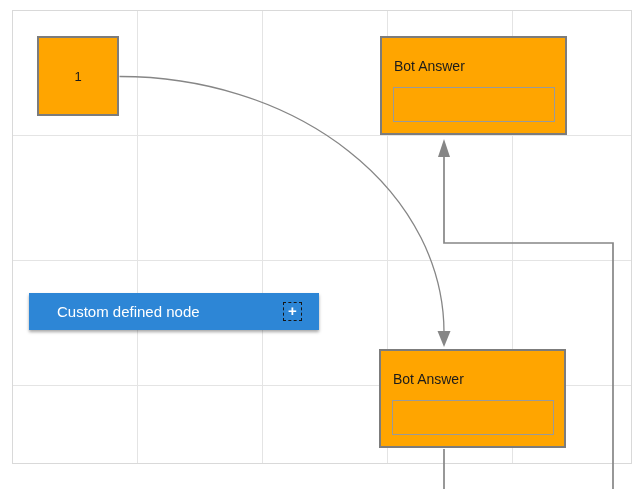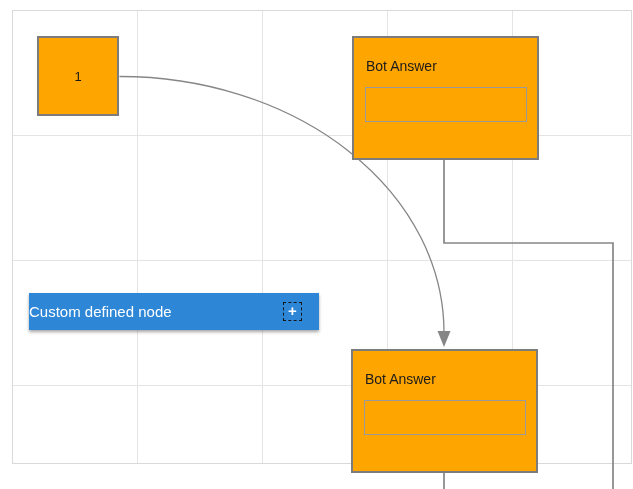--- a/index.html
+++ b/index.html
@@ -38,41 +38,41 @@
     position:absolute;box-sizing:border-box;
     background:var(--node-fill);
     border:2px solid var(--node-border);
     color:var(--node-text);
   }
   .node.square{
     left:37px;top:36px;width:82px;height:80px;
     display:flex;align-items:center;justify-content:center;
     font-size:13px;
   }
-  .node.bot{width:187px;height:124px;}
+  .node.bot{width:187px;height:99px;margin-left:28px;}
   .node.bot.pos-top{left:352px;top:36px;}
   .node.bot.pos-bottom{left:351px;top:349px;}
   .bot-title{
     position:absolute;left:12px;top:20px;
     font-size:14px;color:var(--node-text);white-space:nowrap;
   }
   .bot-input{
     position:absolute;left:11px;top:49px;width:162px;height:35px;
     box-sizing:border-box;border:1px solid var(--input-border);
     background:transparent;outline:none;padding:0 6px;
     font-family:"Liberation Sans", sans-serif;font-size:13px;color:var(--node-text);
   }
   .custom-node{
     position:absolute;left:29px;top:293px;width:290px;height:37px;
     background:var(--custom-node-fill);color:var(--custom-node-text);
     display:flex;align-items:center;
     box-shadow:0 2px 3px rgba(0,0,0,0.35);
     font-size:15px;
   }
-  .custom-node .label{white-space:nowrap;}
+  .custom-node .label{margin-left:28px;white-space:nowrap;}
   .plus-btn{
     position:absolute;right:17px;top:9px;width:19px;height:19px;
     box-sizing:border-box;border:1px dashed #161616;
     display:flex;align-items:center;justify-content:center;
     cursor:pointer;background:transparent;
   }
   .plus-btn .glyph{
     color:var(--custom-node-text);font-size:15px;font-weight:600;line-height:1;
     transform:translateY(-1px);
   }

